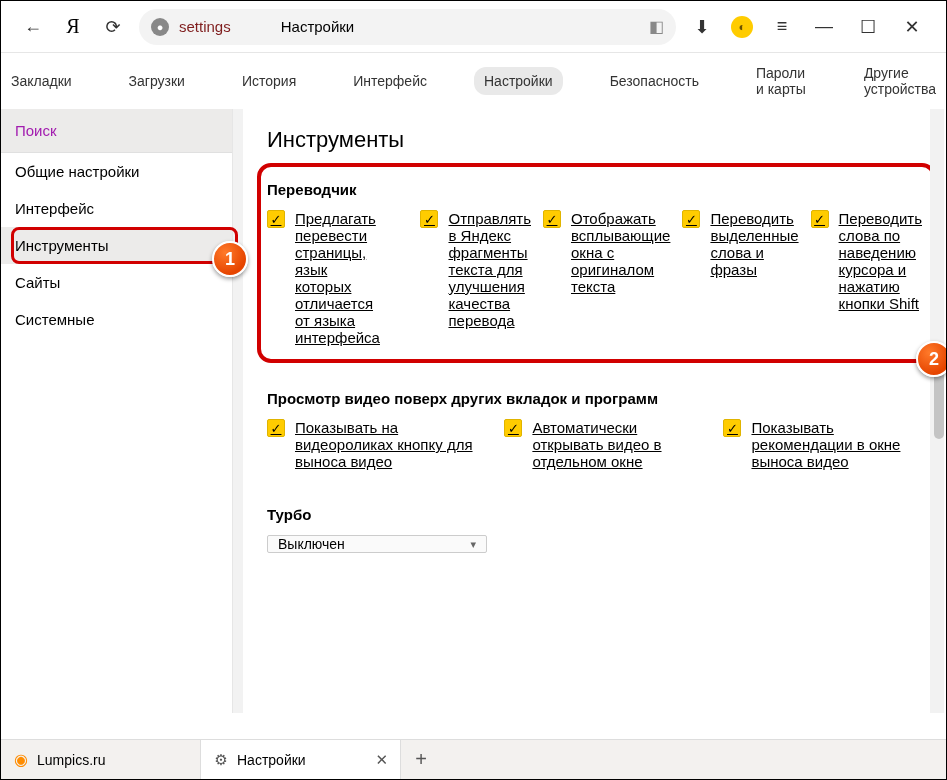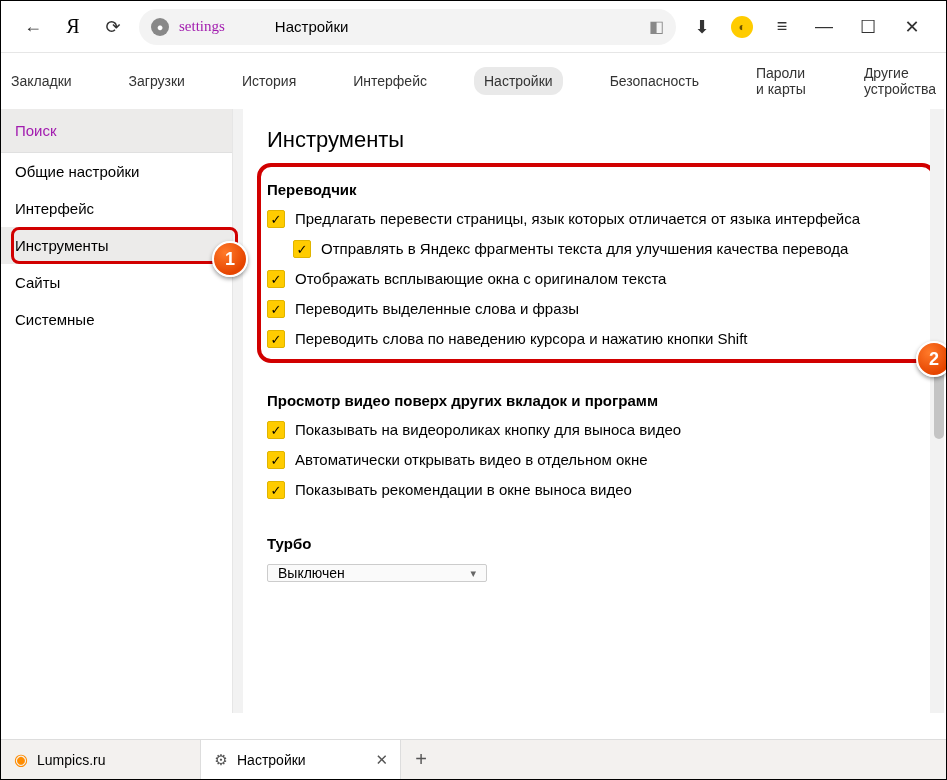--- a/index.html
+++ b/index.html
@@ -41,21 +41,21 @@
     padding: 0 12px;
     gap: 10px;
     margin: 0 4px;
   }
   .addr .globe {
     width: 18px; height: 18px; border-radius: 50%;
     background: #888;
     display:flex;align-items:center;justify-content:center;
     color:#fff;font-size:11px;
   }
-  .addr .addr-text { color:#a21caf; font-size:15px;font-family:Liberation Serif, serif; }
+  .addr .addr-text { color:#7f1d1d; font-size:15px; }
   .addr .addr-title { color:#000; font-size:15px; margin-left: 40px;}
   .addr .bookmark { margin-left:auto; color:#888; font-size:16px;}
   .win-btn { width: 40px; text-align:center; font-size:18px; color:#333; cursor:pointer;}
   .shield {
     width:22px;height:22px;border-radius:50%;background:#ffcc00;
     display:flex;align-items:center;justify-content:center;font-size:12px;color:#6b5200;
   }
 
   
   .navrow {
@@ -102,21 +102,21 @@
     color:#fff;font-weight:bold;font-size:18px;
     display:flex;align-items:center;justify-content:center;
     z-index:50;
   }
   .content {
     flex:1;background:#fff;padding:18px 24px 0 24px;
     overflow:hidden;position:relative;
   }
   .content h1 { font-size:22px;font-weight:400;margin-bottom:28px;}
   .section-title { font-size:15px;font-weight:bold;margin:8px 0 12px 0;}
-  .opts { display:flex;flex-direction:column;gap:12px;}
+  .opts { display:flex;flex-direction:row;gap:12px;text-decoration:underline;}
   .opt { display:flex;align-items:flex-start;gap:10px;font-size:15px;}
   .opt.indent { margin-left:26px; }
   .cb {
     width:18px;height:18px;border:1px solid #c9c9c9;border-radius:2px;
     flex:none;display:flex;align-items:center;justify-content:center;
     background:#fff;
   }
   .cb.checked { background:#ffcc00;border-color:#e0b400;}
   .cb.checked::after { content:"✓"; font-size:13px;color:#000;line-height:1;}
   .cb.disabled { background:#f2f2f2;border-color:#ddd;}

